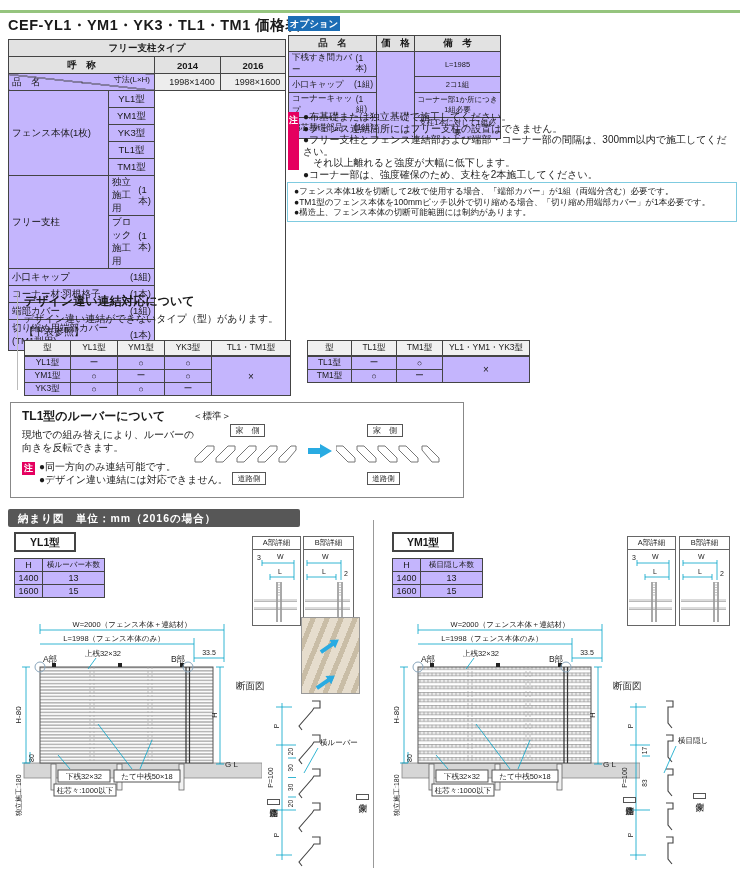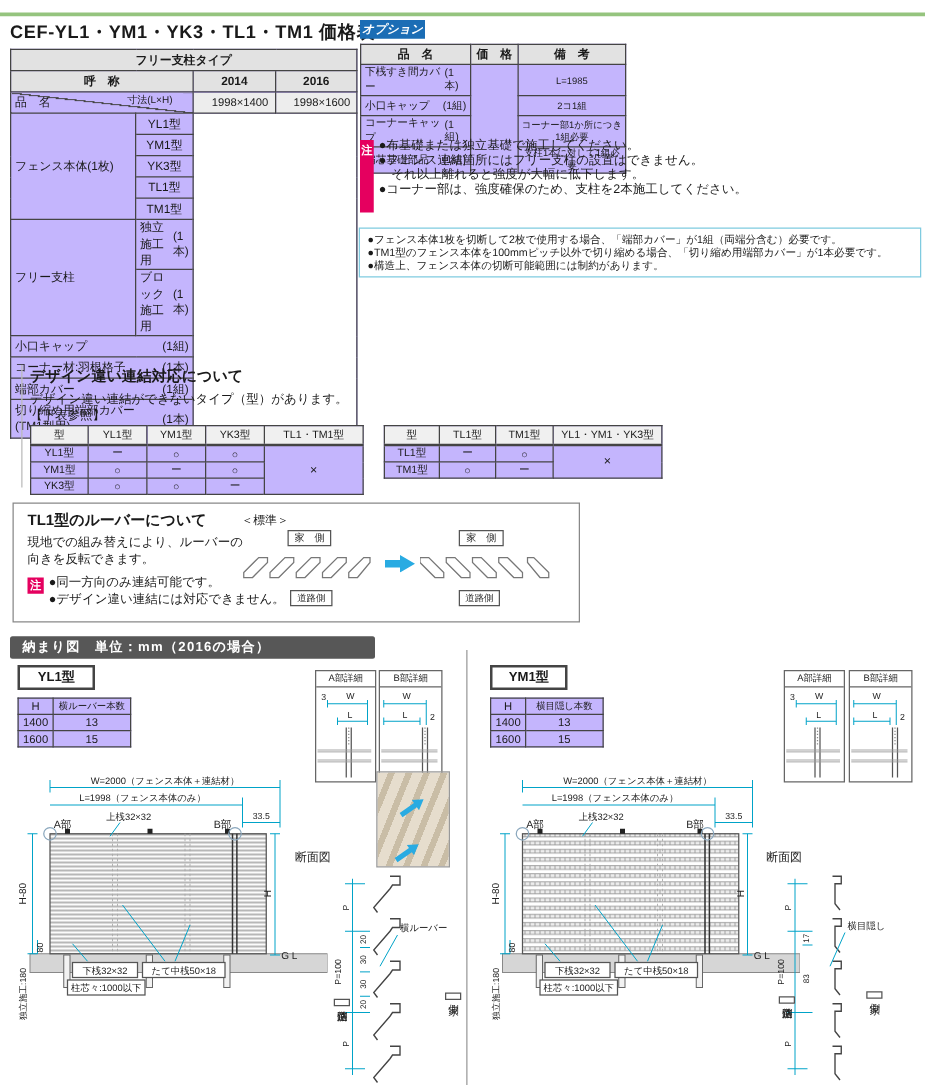--- a/index.html
+++ b/index.html
@@ -15,26 +15,26 @@
   table{border-collapse:collapse;table-layout:fixed;background:#c4b5fd;}
   td{border:1px solid #444;padding:0 3px;overflow:hidden;}
   .ptable{left:8px;top:39px;width:277px;font-size:9.5px;}
   .ptable td{height:16px;}
   .ptable .hd{background:#e2e2e2;font-weight:bold;}
   .ptable .sz{background:#ededed;font-size:9px;padding-left:12px;}
   .ptable .blank{background:#fff;}
   .diag{position:relative;height:17px;background:
      linear-gradient(to right top, transparent calc(50% - .5px), #444 calc(50% - .5px),
      #444 calc(50% + .5px), transparent calc(50% + .5px));}
-  .diag .tr8{position:absolute;top:0;right:16px;font-size:8px;}
+  .diag .tr8{position:absolute;top:0;right:4px;font-size:8px;}
   .diag .bl{position:absolute;bottom:1px;left:3px;}
   .lq{display:flex;justify-content:space-between;align-items:center;}
   
   .obadge{left:288px;top:16px;width:52px;height:15px;background:#1b6db5;color:#fff;
-          font-size:9.5px;font-weight:bold;text-align:center;line-height:15px;font-style:italic;}
+          font-size:9.5px;font-weight:bold;text-align:center;line-height:15px;}
   .otable{left:288px;top:35px;width:212px;font-size:9px;}
   .otable td{height:15px;}
   .otable .hd{background:#e2e2e2;font-weight:bold;text-align:center;font-size:9.5px;}
   .otable .note{font-size:7.5px;text-align:center;padding:0 1px;}
   
   .nbar{left:288px;top:112px;width:11px;height:58px;background:#e5005f;color:#fff;
         font-size:9px;font-weight:bold;text-align:center;padding-top:2px;box-sizing:border-box;}
   .nlist{left:303px;top:111px;width:434px;font-size:10px;line-height:11.6px;}
   .ibox{left:287px;top:182px;width:436px;height:32px;border:1px solid #7fcbe0;
         padding:3px 6px;font-size:8.5px;line-height:10.5px;}
@@ -228,20 +228,21 @@
           </td>
       <td class="note">支柱1本に対して1組必要</td>
     </tr>
   </tbody>
     </table>
 
   <div class="abs nbar">注</div>
   <div class="abs nlist">
     <div>●布基礎または独立基礎で施工してください。</div>
     <div>●フェンス連結箇所にはフリー支柱の設置はできません。</div>
+    <div>●フリー支柱とフェンス連結部および端部・コーナー部の間隔は、300mm以内で施工してください。</div>
     <div>　それ以上離れると強度が大幅に低下します。</div>
     <div>●コーナー部は、強度確保のため、支柱を2本施工してください。</div>
   </div>
   <div class="abs ibox">
     <div>●フェンス本体1枚を切断して2枚で使用する場合、「端部カバー」が1組（両端分含む）必要です。</div>
     <div>●TM1型のフェンス本体を100mmピッチ以外で切り縮める場合、「切り縮め用端部カバー」が1本必要です。</div>
     <div>●構造上、フェンス本体の切断可能範囲には制約があります。</div>
   </div>
 
   <div class="abs vrule"></div>

